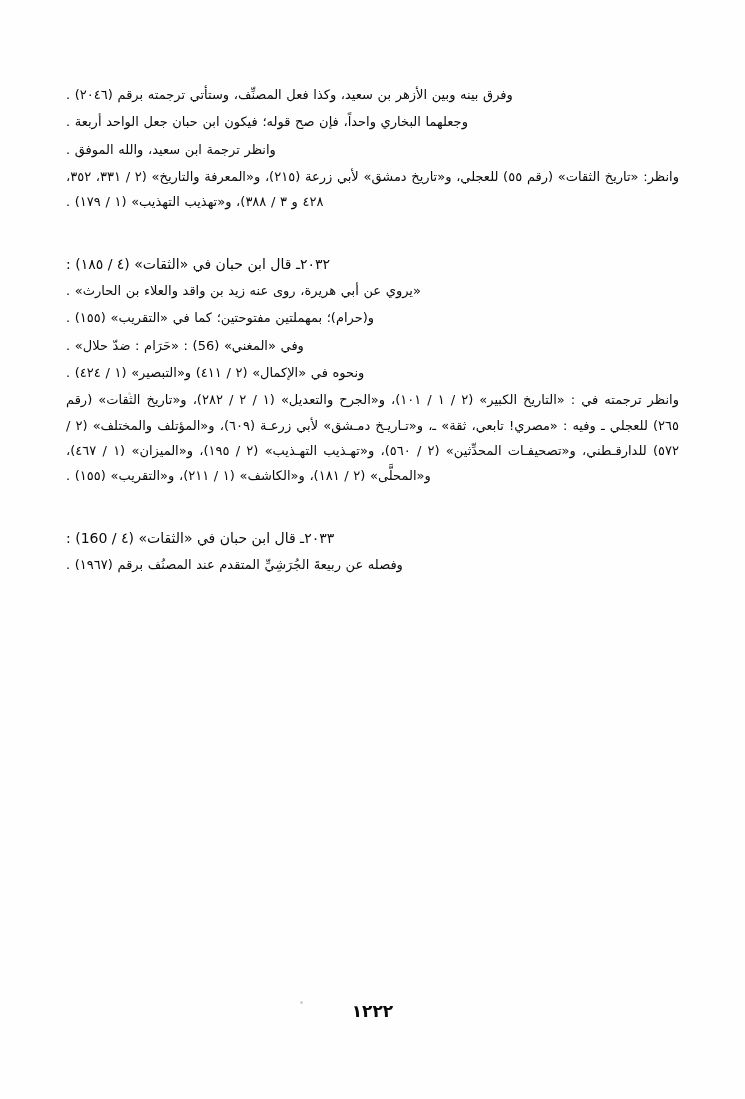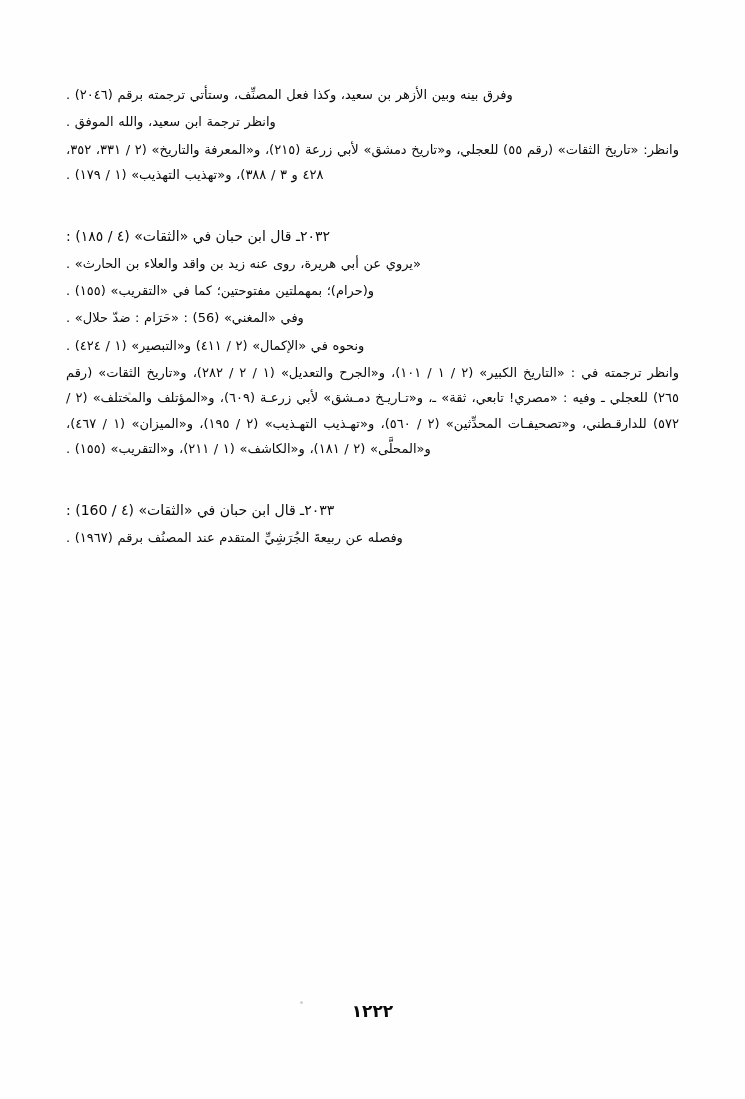--- a/index.html
+++ b/index.html
@@ -73,20 +73,21 @@
   }
 </style>
 </head>
 <body>
 
 <div class="page">
 
   <div class="content">
 
     <p class="para">وفرق بينه وبين الأزهر بن سعيد، وكذا فعل المصنِّف، وستأتي ترجمته برقم (٢٠٤٦) .</p>
+    <p class="para">وجعلهما البخاري واحداً، فإن صح قوله؛ فيكون ابن حبان جعل الواحد أربعة .</p>
     <p class="para">وانظر ترجمة ابن سعيد، والله الموفق .</p>
     <p class="para">وانظر: «تاريخ الثقات» (رقم ٥٥) للعجلي، و«تاريخ دمشق» لأبي زرعة (٢١٥)، و«المعرفة والتاريخ» (٢ / ٣٣١، ٣٥٢، ٤٢٨ و ٣ / ٣٨٨)، و«تهذيب التهذيب» (١ / ١٧٩) .</p>
 
     <div class="block-gap"></div>
 
     <div class="entry">
       <p class="entry-head">٢٠٣٢ـ قال ابن حبان في «الثقات» (٤ / ١٨٥) :</p>
       <p class="para indent-line">«يروي عن أبي هريرة، روى عنه زيد بن واقد والعلاء بن الحارث» .</p>
       <p class="para indent-line">و(حرام)؛ بمهملتين مفتوحتين؛ كما في «التقريب» (١٥٥) .</p>
       <p class="para indent-line">وفي «المغني» (56) : «حَرَام : ضدّ حلال» .</p>

